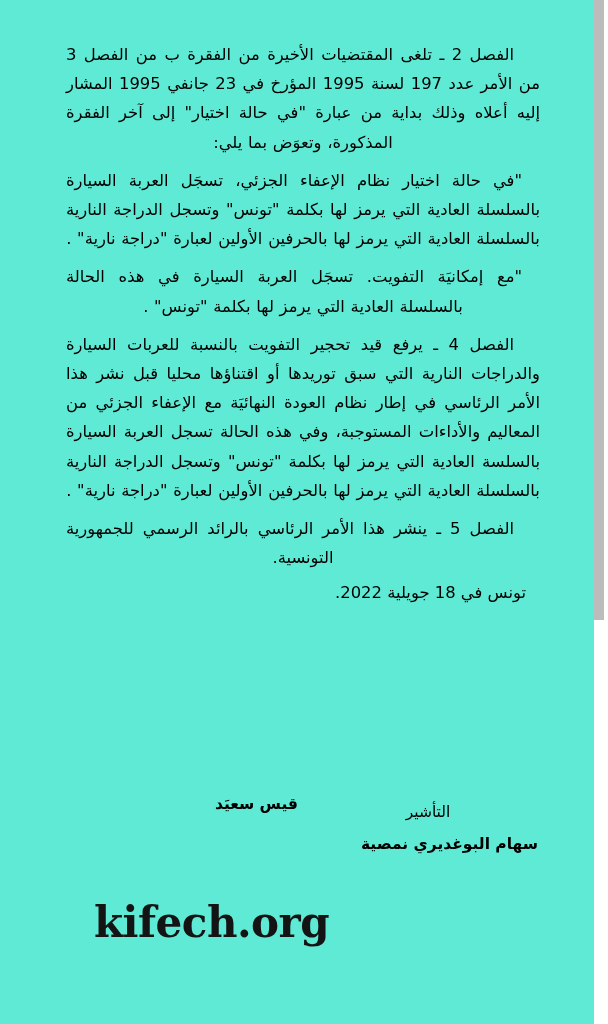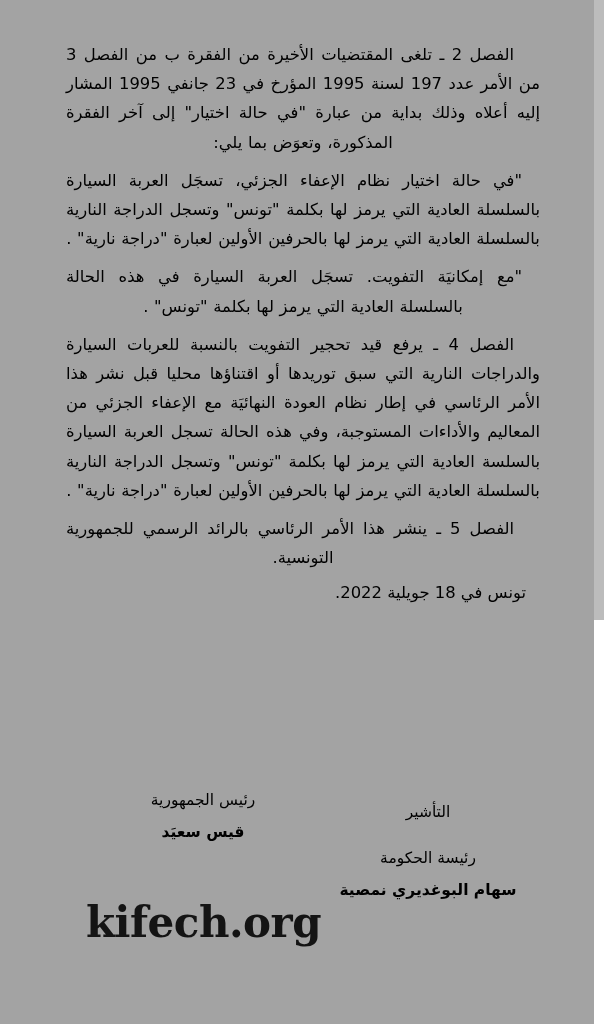--- a/index.html
+++ b/index.html
@@ -10,21 +10,21 @@
   }
   body {
     font-family: "DejaVu Sans", "Liberation Sans", sans-serif;
     color: #000000;
   }
   #page {
     position: relative;
     width: 608px;
     height: 1024px;
     overflow: hidden;
-    background: #a3a3a3;
+    background: #5eead4;
     margin: 0 auto;
   }
   #doc-body {
     position: absolute;
     top: 0;
     left: 0;
     width: 608px;
     height: 1024px;
     box-sizing: border-box;
     padding: 40px 68px 0 66px;
@@ -82,31 +82,32 @@
     top: 12px;
     width: 220px;
   }
   .sign-role {
     font-weight: normal;
     margin: 0;
   }
   .sign-name {
     font-weight: bold;
     margin: 4px 0 0 0;
+    text-align: right;
   }
   .sign-gap {
     margin-top: 18px;
   }
   .sign-gap2 {
     margin-top: 16px;
   }
   
   #watermark {
     position: absolute;
-    left: 86px;
+    left: 94px;
     top: 898px;
     font-family: "DejaVu Serif", "Liberation Serif", serif;
     font-weight: bold;
     font-size: 42px;
     letter-spacing: -0.5px;
     color: #141414;
     direction: ltr;
     white-space: nowrap;
   }
   
@@ -145,27 +146,25 @@
 
     <p class="para indent tight">الفصل 5 ـ ينشر هذا الأمر الرئاسي بالرائد الرسمي للجمهورية التونسية.</p>
 
     <p class="datum">تونس في 18 جويلية 2022.</p>
 
   </div>
 
   <div id="sign-block">
 
     <div class="sign-col" id="sign-president">
-      <p class="sign-role">رئيس الجمهورية</p>
       <p class="sign-name">قيس سعيَد</p>
     </div>
 
     <div class="sign-col" id="sign-visa">
       <p class="sign-role">التأشير</p>
-      <p class="sign-role sign-gap">رئيسة الحكومة</p>
       <p class="sign-name">سهام البوغديري نمصية</p>
     </div>
 
   </div>
 
   <div id="watermark">kifech.org</div>
 
   <div id="scrollbar-track">
     <div id="scrollbar-thumb"></div>
   </div>

